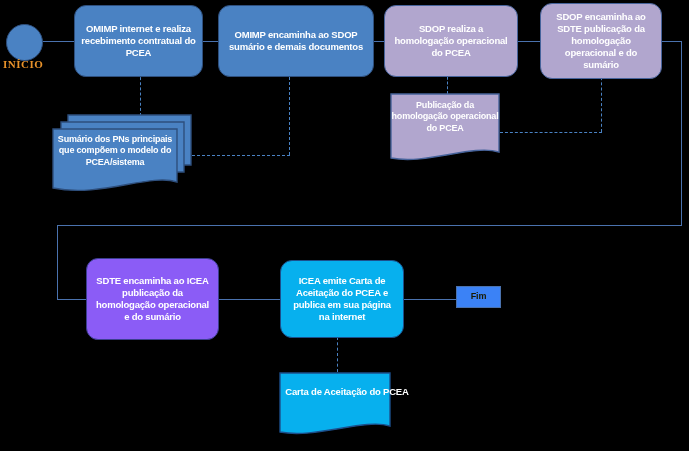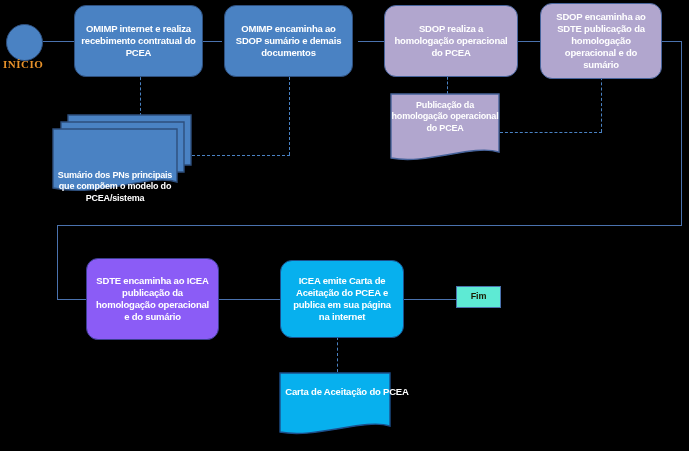--- a/index.html
+++ b/index.html
@@ -25,21 +25,21 @@
   .proc{
     border-radius:12px;
     border:1.5px solid #2e4f7d;
     padding:5px 6px;
   }
   .proc.blue{background:#4a82c3;border-color:#2e4f7d;}
   .proc.purple{background:#b1a6ce;border-color:#46639b;}
   .proc.green{background:#8b5cf6;border-color:#3b3f8f;}
   .proc.cyan{background:#07b0ee;border-color:#1c4f8b;}
   .term{
-    background:#5eead4;
+    background:#3b82f6;
     border:1.2px solid #4a72ae;
     color:#1a1a00;
     font-size:9px;
     font-weight:bold;
   }
   .startcircle{
     position:absolute;
     border-radius:50%;
     background:#4a82c3;
     border:1.5px solid #2e4f7d;
@@ -109,41 +109,41 @@
 
   <div class="dash-v" style="left:337px;top:337px;height:35px;"></div>
 
   <div class="startcircle" style="left:6px;top:24px;width:35px;height:35px;"></div>
   <div class="startlabel" style="left:3px;top:58px;">INÍCIO</div>
 
   <div class="node proc blue" style="left:74px;top:5px;width:129px;height:72px;font-size:9.5px;">
     <span>OMIMP internet e realiza recebimento contratual do PCEA</span>
   </div>
 
-  <div class="node proc blue" style="left:224px;top:5px;width:129px;height:72px;font-size:9.5px;">
+  <div class="node proc blue" style="left:218px;top:5px;width:156px;height:72px;font-size:9.5px;">
     <span>OMIMP encaminha ao SDOP  sumário e demais documentos</span>
   </div>
 
   <div class="node proc purple" style="left:384px;top:5px;width:134px;height:72px;font-size:9.5px;">
     <span>SDOP realiza a homologação operacional do PCEA</span>
   </div>
 
   <div class="node proc purple" style="left:540px;top:3px;width:122px;height:76px;font-size:9.5px;">
     <span>SDOP encaminha ao SDTE publicação da homologação operacional e do sumário</span>
   </div>
 
   <div class="docwrap" style="left:50px;top:110px;width:145px;height:90px;">
     <svg width="145" height="90" viewBox="0 0 145 90">
       <g stroke="#2e4f7d" stroke-width="1.4">
         <path d="M18,5 L141,5 L141,55 L18,55 Z" fill="#4a82c3"></path>
         <path d="M11,12 L134,12 L134,62 L11,62 Z" fill="#4a82c3"></path>
         <path d="M3,19 L127,19 L127,72 C100,63 50,88 3,78 Z" fill="#4a82c3"></path>
       </g>
     </svg>
-    <div class="doctext" style="top:24px;left:4px;width:122px;font-size:9px;margin-top:36px;">Sumário dos PNs principais que compõem o modelo do PCEA/sistema</div>
+    <div class="doctext" style="top:24px;left:4px;width:122px;font-size:9px;">Sumário dos PNs principais que compõem o modelo do PCEA/sistema</div>
   </div>
 
   <div class="docwrap" style="left:389px;top:92px;width:115px;height:76px;">
     <svg width="115" height="76" viewBox="0 0 115 76">
       <path d="M2,2 L110,2 L110,60 C83,52 38,73 2,66 Z" fill="#b1a6ce" stroke="#46639b" stroke-width="1.4"></path>
     </svg>
     <div class="doctext" style="top:8px;left:2px;width:108px;font-size:9px;">Publicação da homologação operacional do PCEA</div>
   </div>
 
   <div class="node proc green" style="left:86px;top:258px;width:133px;height:82px;font-size:9.5px;">

